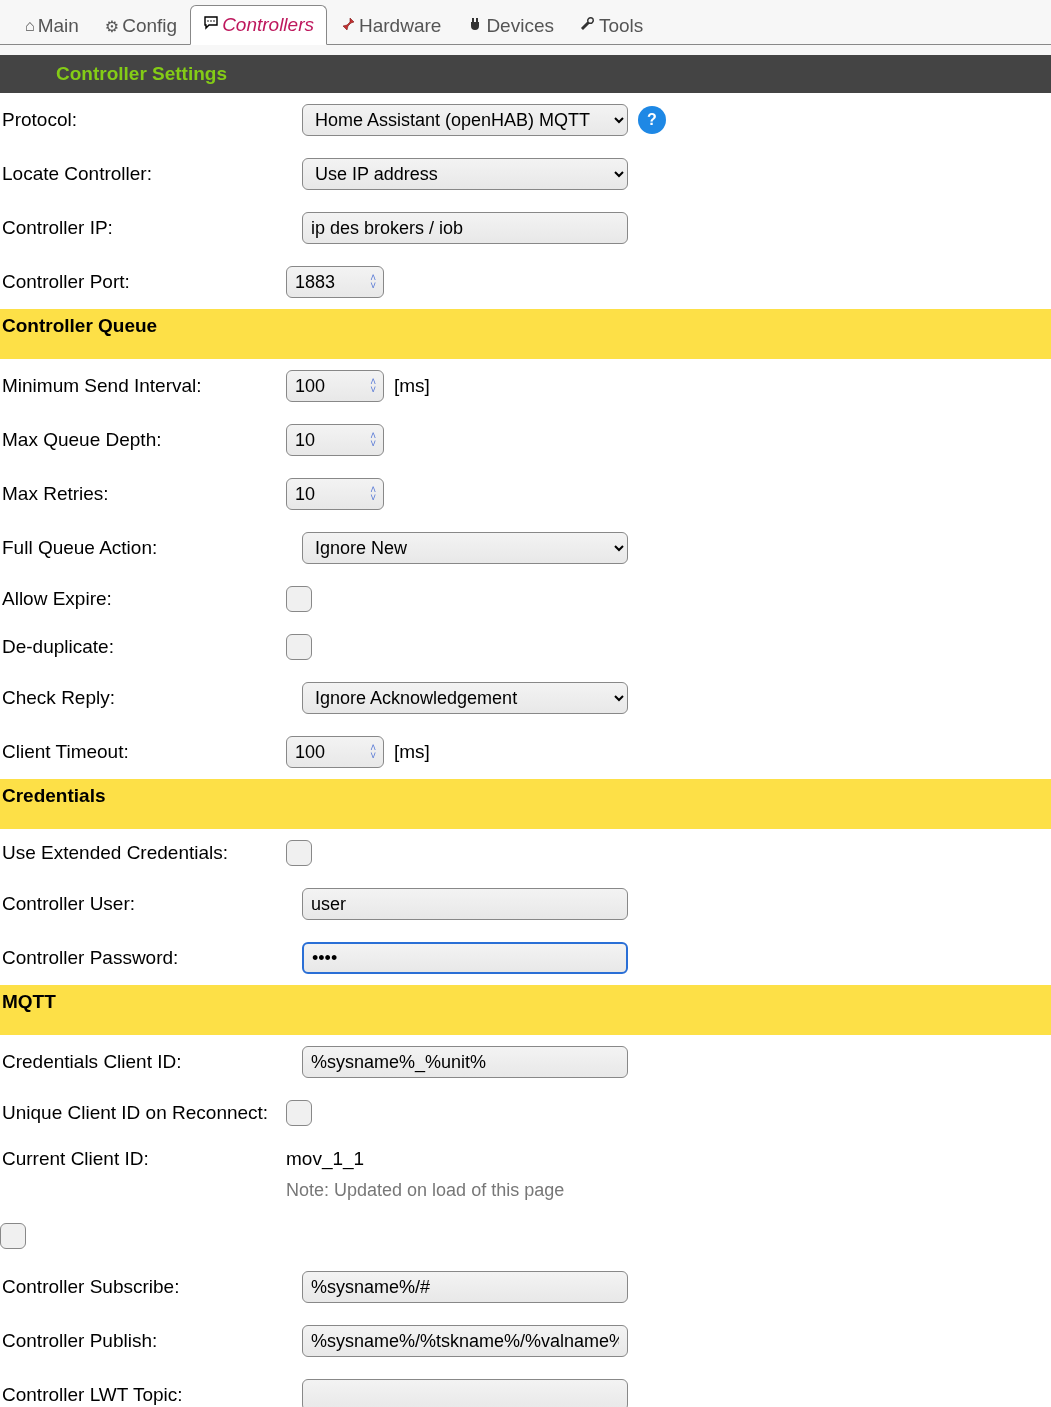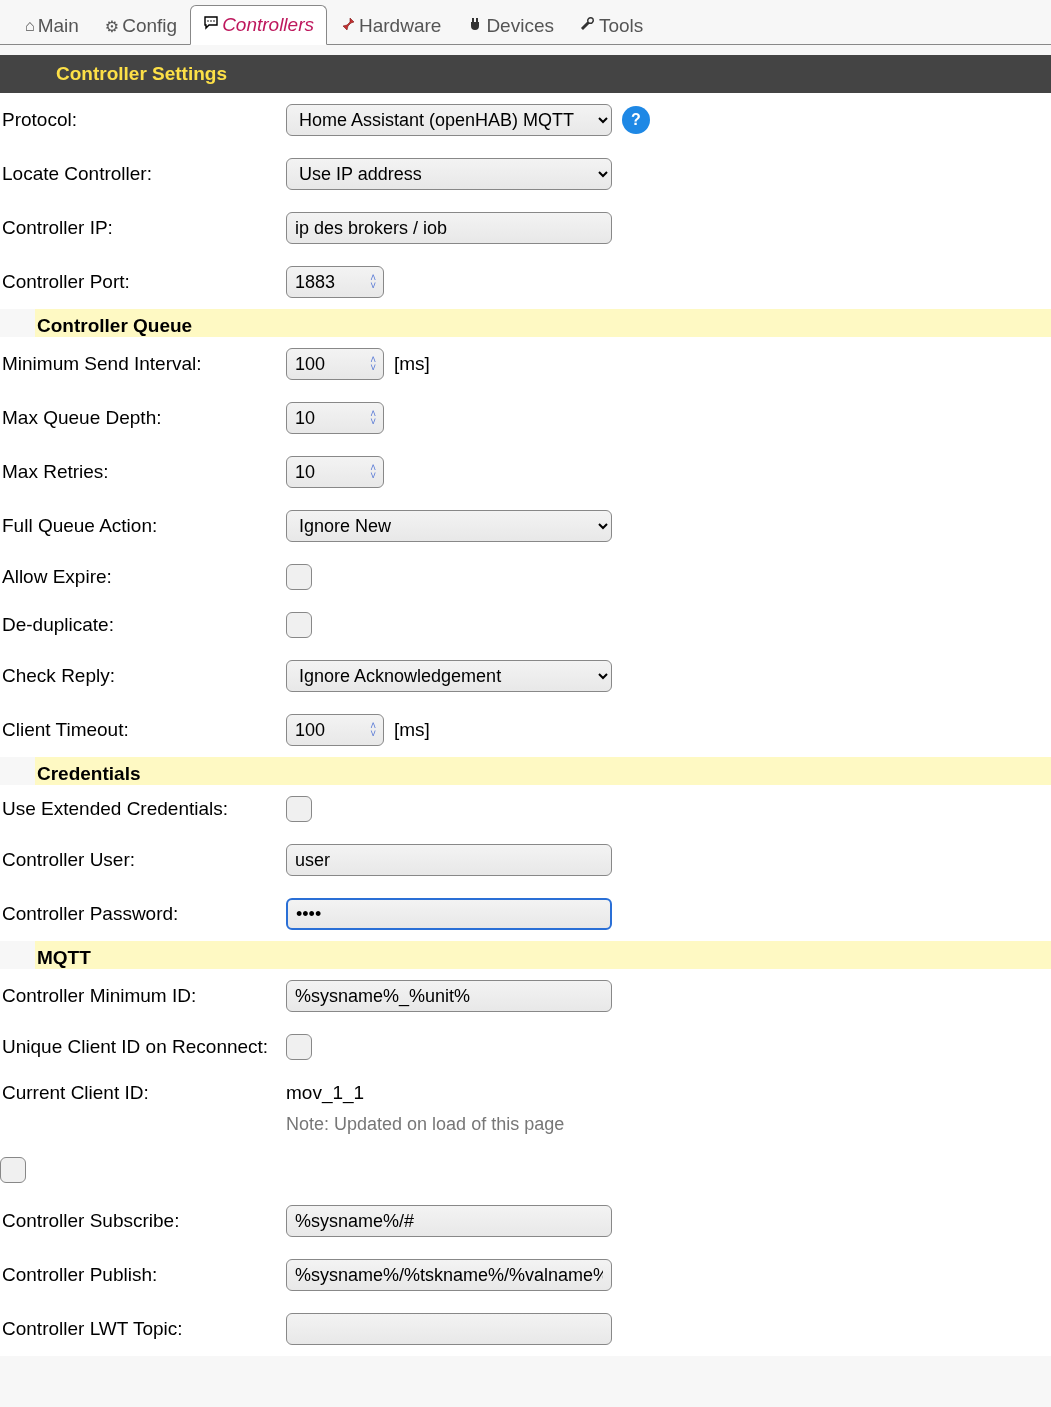--- a/index.html
+++ b/index.html
@@ -31,31 +31,30 @@
     background: #fff;
     border: 1px solid #888;
     border-bottom: 1px solid #fff;
     border-radius: 6px 6px 0 0;
     color: #be185d;
     font-style: italic;
   }
   .tab .ticon { font-size: 16px; }
   .header-bar {
     background: #444;
-    color: #fde047;
+    color: #84cc16;
     font-weight: bold;
     padding: 8px 0 8px 56px;
     font-size: 19px;
   }
   .section-bar {
-    background: #fef9c3;
+    background: #fde047;
     font-weight: bold;
-    padding: 6px 0 0 2px;
+    padding: 6px 0 22px 2px;
     font-size: 19px;
-    margin-left: 35px;
   }
   .content { background: #fff; }
   .row {
     display: flex;
     align-items: center;
     padding: 11px 16px 11px 0;
   }
   .label {
     width: 286px;
     padding-left: 2px;
@@ -67,21 +66,21 @@
     gap: 10px;
   }
   select, input[type=text], input[type=password], input[type=number] {
     font-size: 18px;
     padding: 4px 8px;
     border: 1px solid #888;
     border-radius: 6px;
     background: linear-gradient(#f3f3f3, #e8e8e8);
     height: 32px;
   }
-  select.wide, input.wide { width: 326px; }
+  select.wide, input.wide { width: 326px; margin-left: 16px; }
   input.num { width: 98px; }
   input[type=checkbox] {
     width: 26px;
     height: 26px;
     border: 1px solid #888;
     border-radius: 6px;
     appearance: none;
     background: #f0f0f0;
     cursor: pointer;
   }
@@ -314,21 +313,21 @@
     </div>
   </div>
 
 </div>
 
 <div class="section-bar">MQTT</div>
 
 <div class="content">
 
   <div class="row">
-    <div class="label">Controller Minimum ID:</div>
+    <div class="label">Credentials Client ID:</div>
     <div class="control-cell">
       <input type="text" class="wide" value="%sysname%_%unit%" style="">
     </div>
   </div>
 
   <div class="row">
     <div class="label">Unique Client ID on Reconnect:</div>
     <div class="control-cell">
       <input type="checkbox" style="">
     </div>

